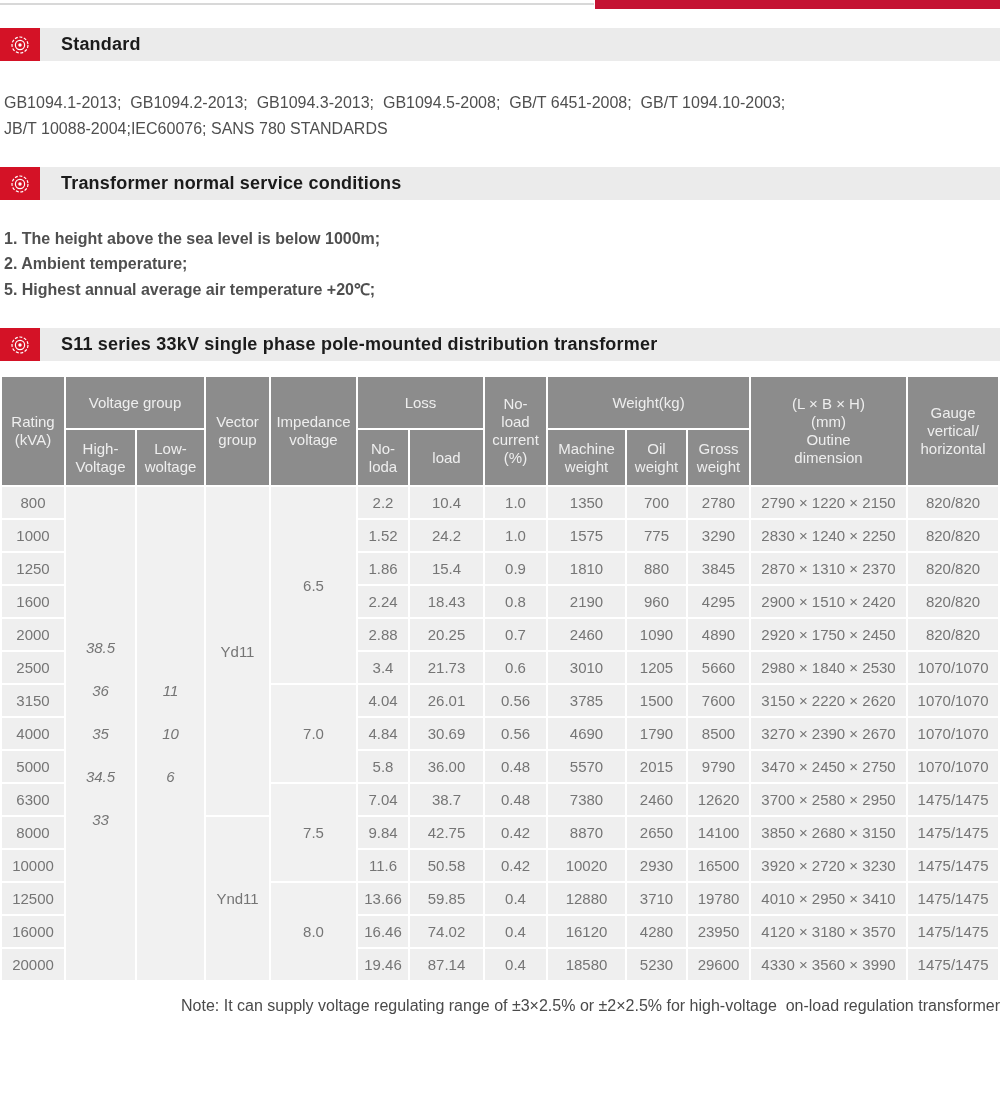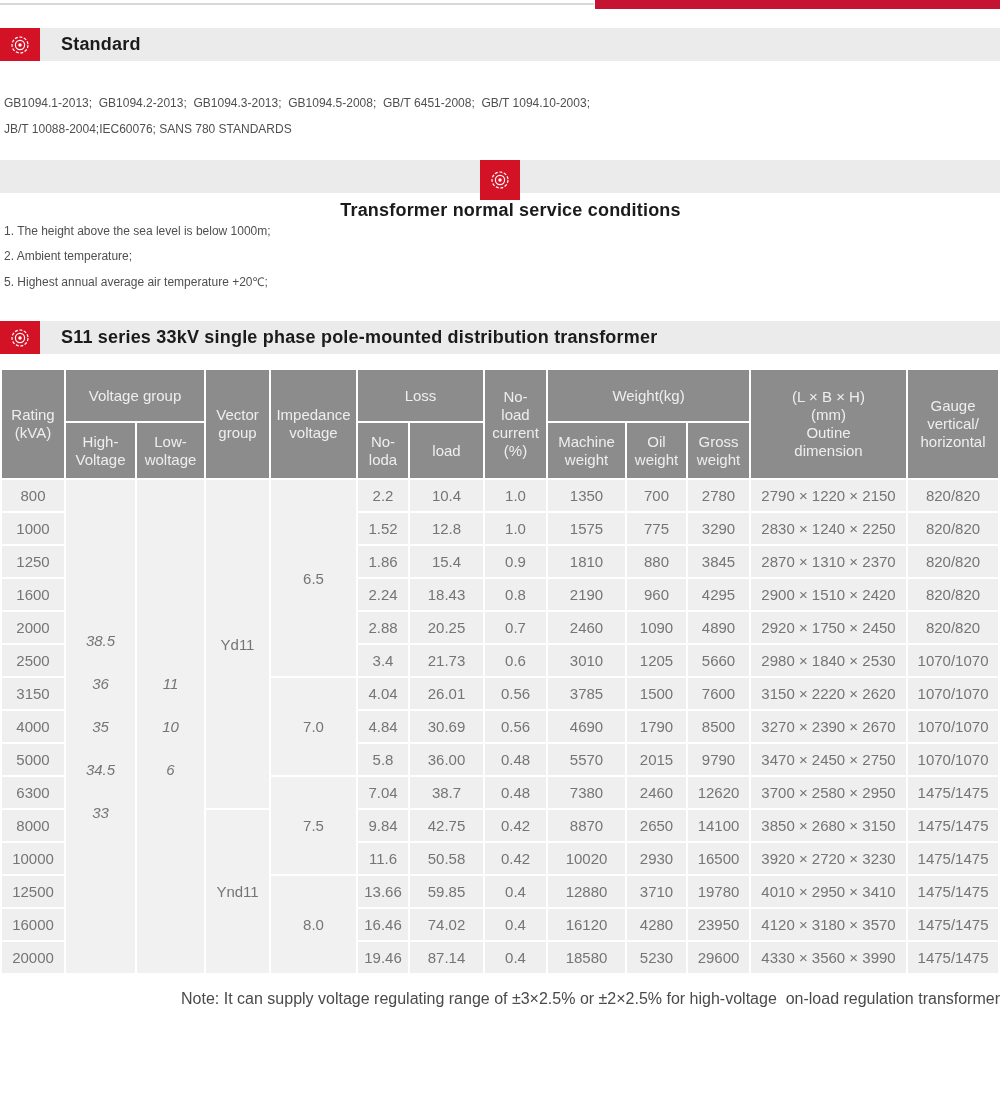--- a/index.html
+++ b/index.html
@@ -22,27 +22,27 @@
   }
   .sec-icon{
     width:40px;height:33px;background:var(--icon_red,#d41226);
     display:flex;align-items:center;justify-content:center;flex:0 0 40px;
   }
   .sec-title{
     margin:0 0 0 21px;font-size:18px;font-weight:bold;color:var(--title_text,#1b1b1b);
     letter-spacing:0.2px;
   }
   .standards-text{
-    margin:29px 4px 0 4px;font-size:12px;line-height:26px;color:var(--body_text,#4f4f4f);
+    margin:29px 4px 0 4px;font-size:16px;line-height:26px;color:var(--body_text,#4f4f4f);
     white-space:pre-wrap;
   }
   .cond-list{margin:26px 0 0 4px;padding:0;list-style:none;}
-  .cond-list li{font-size:12px;line-height:25.4px;color:var(--body_text,#4f4f4f);}
+  .cond-list li{font-size:16px;line-height:25.4px;color:var(--body_text,#4f4f4f);font-weight:bold;}
   .bar-standard{margin-top:0;}
-  .bar-conditions{margin-top:18px;flex-direction:column;}
+  .bar-conditions{margin-top:25px;}
   .bar-product{margin-top:26px;}
   table.spec{
     margin-top:14px;width:1000px;table-layout:fixed;
     border-collapse:separate;border-spacing:2px;background:#ffffff;
   }
   table.spec th{
     background:var(--header_gray,#8c8c8c);color:#eeeeee;font-weight:normal;
     font-size:15px;line-height:18px;text-align:center;vertical-align:middle;
     white-space:pre-line;padding:2px 0;
   }
@@ -181,21 +181,21 @@
           <td>1.0</td>
           <td>1350</td>
           <td>700</td>
           <td>2780</td>
           <td>2790 × 1220 × 2150</td>
           <td>820/820</td>
         </tr>
         <tr>
           <td>1000</td>
           <td>1.52</td>
-          <td>12.8</td>
+          <td>24.2</td>
           <td>1.0</td>
           <td>1575</td>
           <td>775</td>
           <td>3290</td>
           <td>2830 × 1240 × 2250</td>
           <td>820/820</td>
         </tr>
         <tr>
           <td>1250</td>
           <td>1.86</td>

